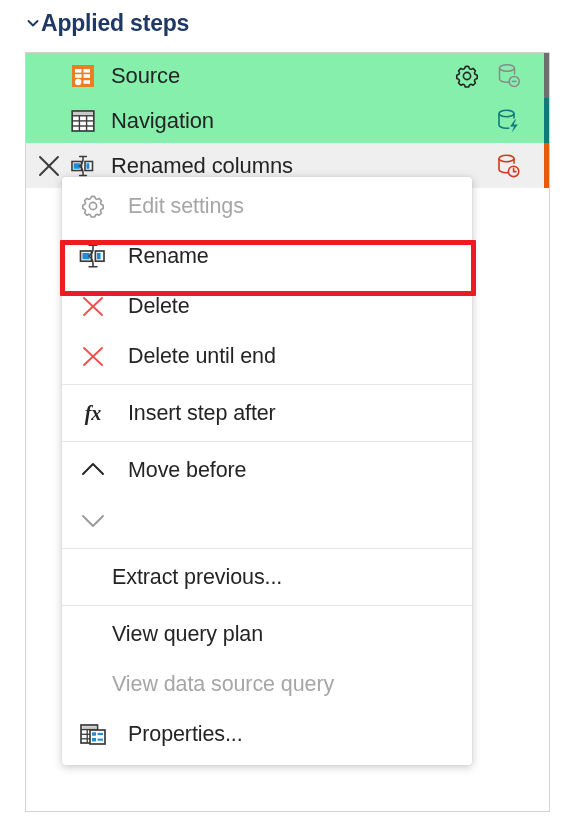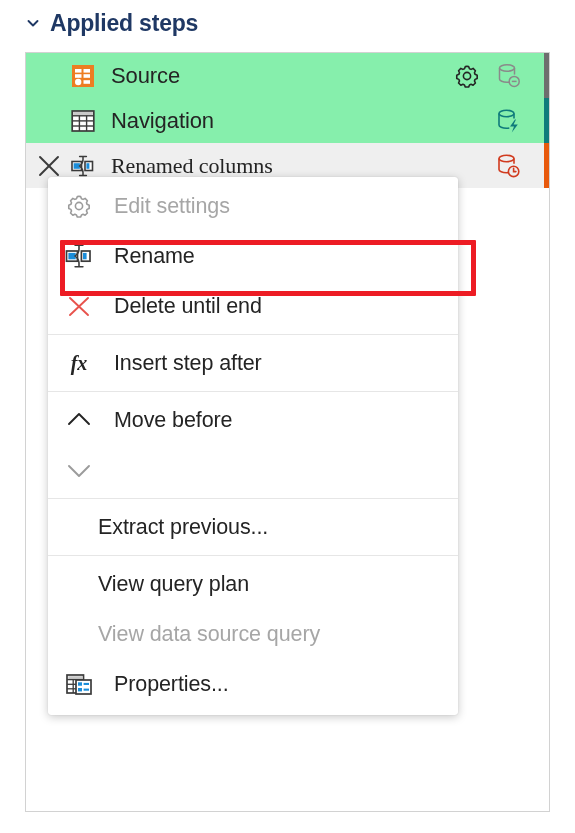--- a/index.html
+++ b/index.html
@@ -19,21 +19,21 @@
     background: #ffffff;
   }
 
   
   .panel-header {
     position: absolute;
     left: 25px;
     top: 4px;
     display: flex;
     align-items: center;
-    gap: 9px;
+    gap: 0;
     height: 38px;
   }
   .panel-header .chev {
     width: 16px;
     height: 16px;
     display: block;
     color: #1f3864;
   }
   .panel-header .title {
     font-size: 23px;
@@ -57,21 +57,21 @@
 
   .step-row {
     position: relative;
     display: flex;
     align-items: center;
     height: 45px;
     box-sizing: border-box;
     padding-left: 22px;
     background: #86efac;
   }
-  .step-row.selected { background: #efefef; font-family: Liberation Serif, serif; }
+  .step-row.selected { background: #efefef; }
 
   .step-row .del-x {
     position: absolute;
     left: 10px;
     top: 50%;
     transform: translateY(-50%);
     width: 26px;
     height: 26px;
     color: #3b3b3b;
   }
@@ -107,21 +107,21 @@
   .step-row .edge-bar {
     width: 5px;
     height: 45px;
     margin-left: 10px;
     display: block;
   }
 
   
   .ctx-menu {
     position: absolute;
-    left: 48px;
+    left: 62px;
     top: 177px;
     width: 410px;
     background: #ffffff;
     border-radius: 3px;
     box-shadow: 0 2px 10px rgba(0,0,0,0.22), 0 0 1px rgba(0,0,0,0.2);
     padding: 4px 0 6px 0;
     box-sizing: border-box;
   }
 
   .mi {
@@ -298,20 +298,29 @@
           <rect x="2.5" y="10" width="11" height="10.2" fill="#ffffff" stroke="#3b3b3b" stroke-width="1.7"></rect>
           <rect x="4.4" y="11.9" width="7.3" height="6.4" fill="#1b8dd9"></rect>
           <rect x="17.4" y="10" width="8.6" height="10.2" fill="#ffffff" stroke="#3b3b3b" stroke-width="1.7"></rect>
           <rect x="19" y="11.9" width="3.6" height="6.4" fill="#1b8dd9"></rect>
           <path d="M15 4.3v3.6M11.1 4.3h7.8M15 7.9c0 3.4-1.4 5-3.9 7.1 2.5 2.1 3.9 3.7 3.9 7.1v3.6M11.1 25.7h7.8" fill="none" stroke="#3b3b3b" stroke-width="1.6" stroke-linecap="round"></path>
         </svg>
       </span>
       <span class="mi-label">Rename</span>
     </div>
 
+    <div class="mi">
+      <span class="mi-icon">
+        <svg viewBox="0 0 30 30" width="30" height="30" fill="none" stroke="#e8534d" stroke-width="1.9" stroke-linecap="round">
+          <line x1="6" y1="7" x2="24" y2="24"></line>
+          <line x1="24" y1="7" x2="6" y2="24"></line>
+        </svg>
+      </span>
+      <span class="mi-label">Delete</span>
+    </div>
 
     <div class="mi">
       <span class="mi-icon">
         <svg viewBox="0 0 30 30" width="30" height="30" fill="none" stroke="#e8534d" stroke-width="1.9" stroke-linecap="round">
           <line x1="6" y1="7" x2="24" y2="24"></line>
           <line x1="24" y1="7" x2="6" y2="24"></line>
         </svg>
       </span>
       <span class="mi-label">Delete until end</span>
     </div>

